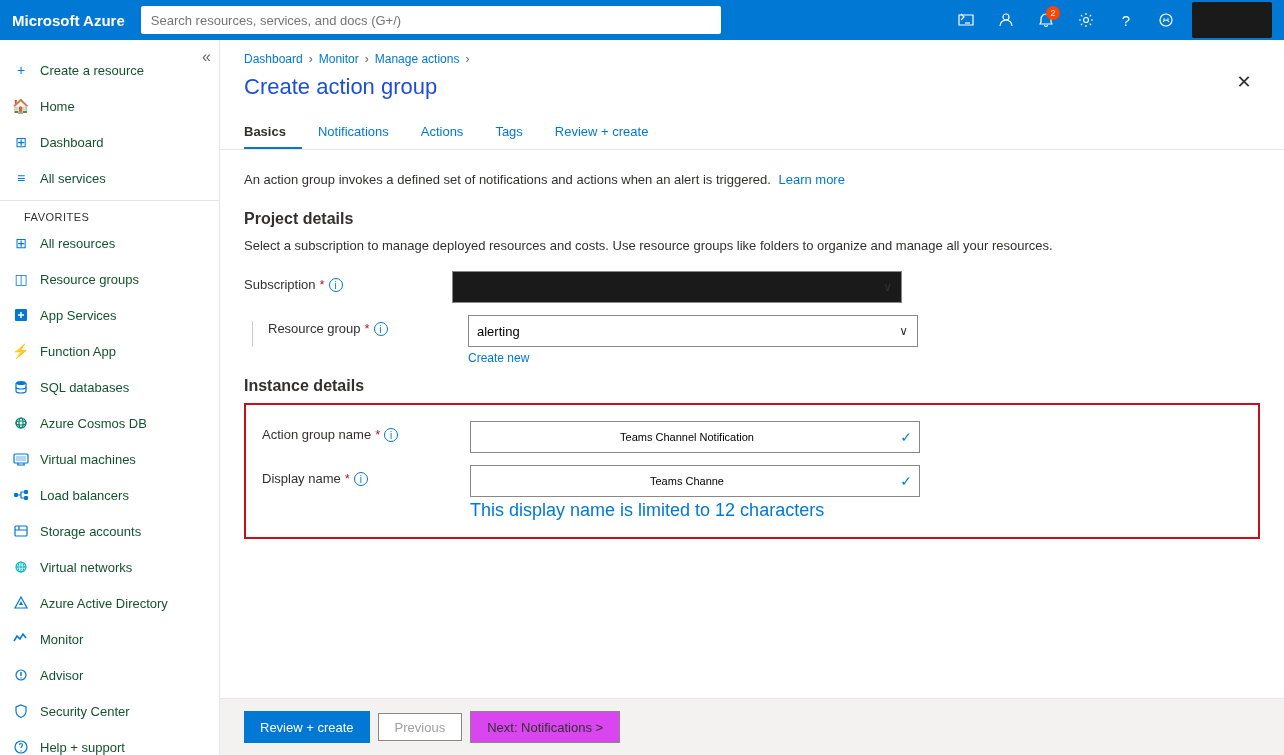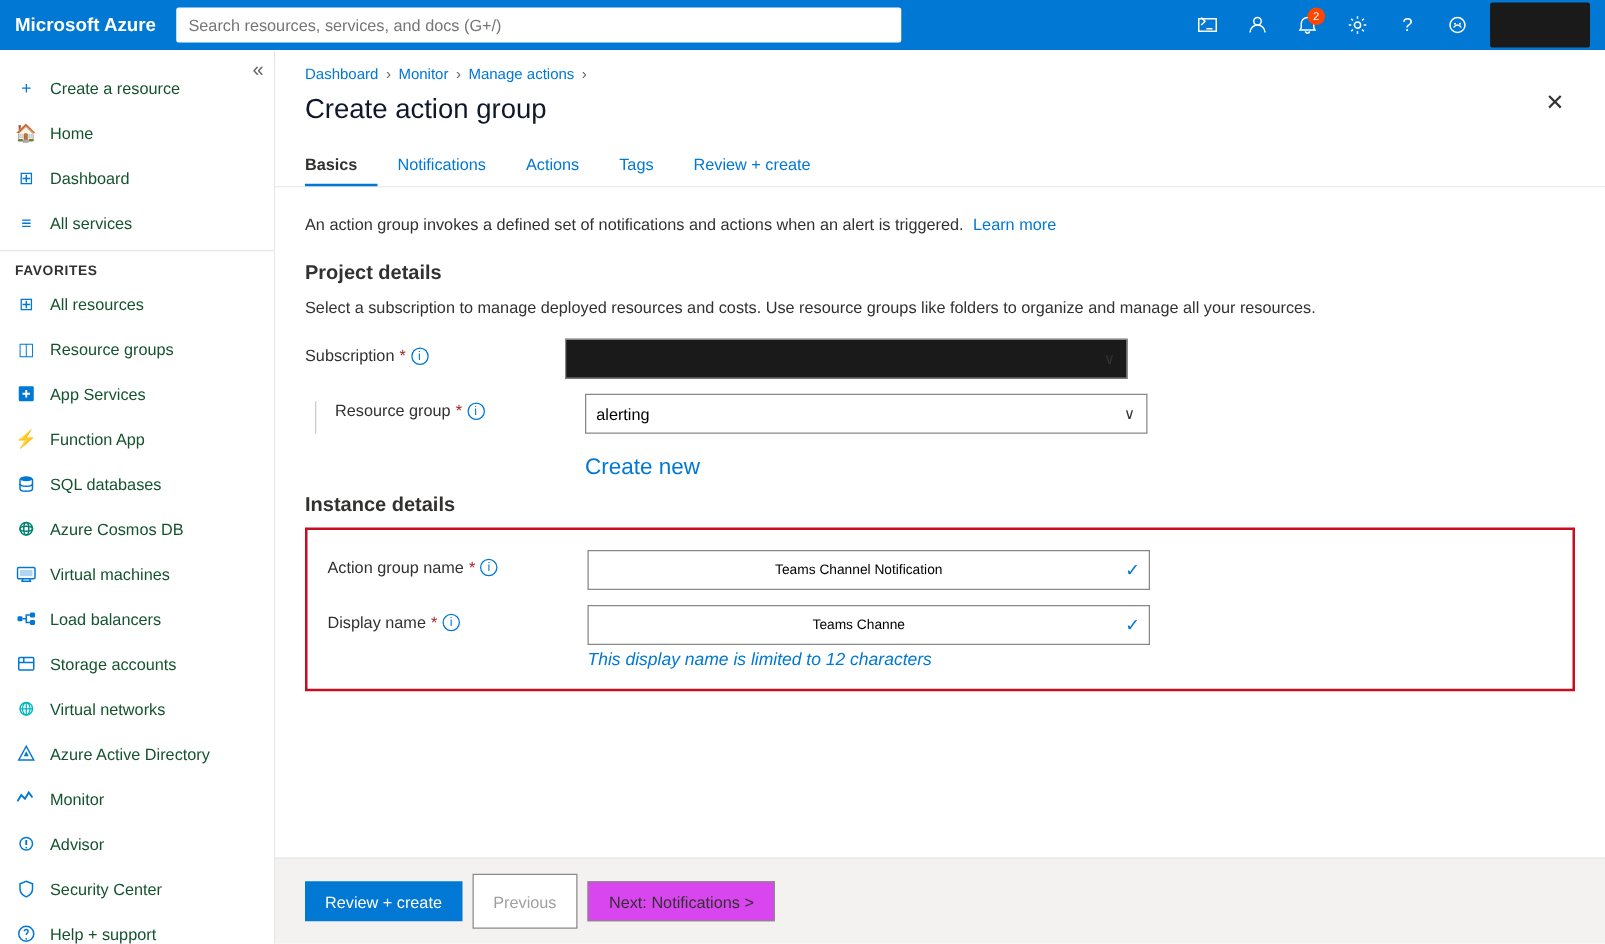--- a/index.html
+++ b/index.html
@@ -118,23 +118,23 @@
       width: 18px;
       height: 18px;
       flex-shrink: 0;
       display: flex;
       align-items: center;
       justify-content: center;
       font-size: 14px;
     }
     .sidebar-section-label {
       font-size: 11px;
-      font-weight: 700;
+      font-weight: 400;
       color: #323130;
-      padding: 6px 12px 2px 12px;
+      padding: 6px 12px 2px 24px;
       letter-spacing: 0.5px;
     }
     .sidebar-divider {
       height: 1px;
       background: #e5e5e5;
       margin: 4px 0;
     }
 
     
     .content-area {
@@ -168,21 +168,21 @@
     .breadcrumb-sep { color: #666; }
     .breadcrumb-item { cursor: pointer; }
     .panel-title-row {
       display: flex;
       align-items: center;
       justify-content: space-between;
     }
     .panel-title {
       font-size: 22px;
       font-weight: 300;
-      color: #0f172a;
+      color: #1d4ed8;
       margin-bottom: 12px;
     }
     .close-btn {
       width: 32px;
       height: 32px;
       background: none;
       border: none;
       cursor: pointer;
       font-size: 18px;
       color: #333;
@@ -296,23 +296,23 @@
       right: 10px;
       top: 50%;
       transform: translateY(-50%);
       color: #333;
       pointer-events: none;
       font-size: 12px;
     }
     .select-control.redacted { background: #1a1a1a; color: #1a1a1a; }
     .create-new-link {
       display: block;
-      margin-top: 16px;
+      margin-top: 4px;
       color: #0078d4;
-      font-size: 18px;
+      font-size: 12px;
       cursor: pointer;
       text-decoration: none;
     }
 
     
     .instance-details-box {
       border: 2px solid #c50f1f;
       padding: 16px;
       margin-top: 8px;
       margin-bottom: 8px;
@@ -334,24 +334,23 @@
     }
     .input-check-icon {
       position: absolute;
       right: 8px;
       top: 50%;
       transform: translateY(-50%);
       color: #0078d4;
       font-size: 14px;
     }
     .field-hint {
-      font-size: 14px;
+      font-size: 18px;
       color: #0078d4;
       margin-top: 3px;
-      font-style: italic;
     }
 
     
     .panel-footer {
       padding: 12px 24px;
       background: #f3f2f1;
       border-top: 1px solid #e5e5e5;
       display: flex;
       align-items: center;
       gap: 8px;
@@ -365,21 +364,21 @@
       cursor: pointer;
       height: 32px;
     }
     .btn-secondary {
       background: white;
       color: #323130;
       border: 1px solid #8a8886;
       padding: 6px 16px;
       font-size: 13px;
       cursor: pointer;
-      height: 44px;
+      height: 28px;
     }
     .btn-secondary:disabled { color: #a19f9d; cursor: not-allowed; }
     .btn-outline {
       background: #d946ef;
       color: #323130;
       border: 1px solid #8a8886;
       padding: 6px 16px;
       font-size: 13px;
       cursor: pointer;
       height: 32px;

